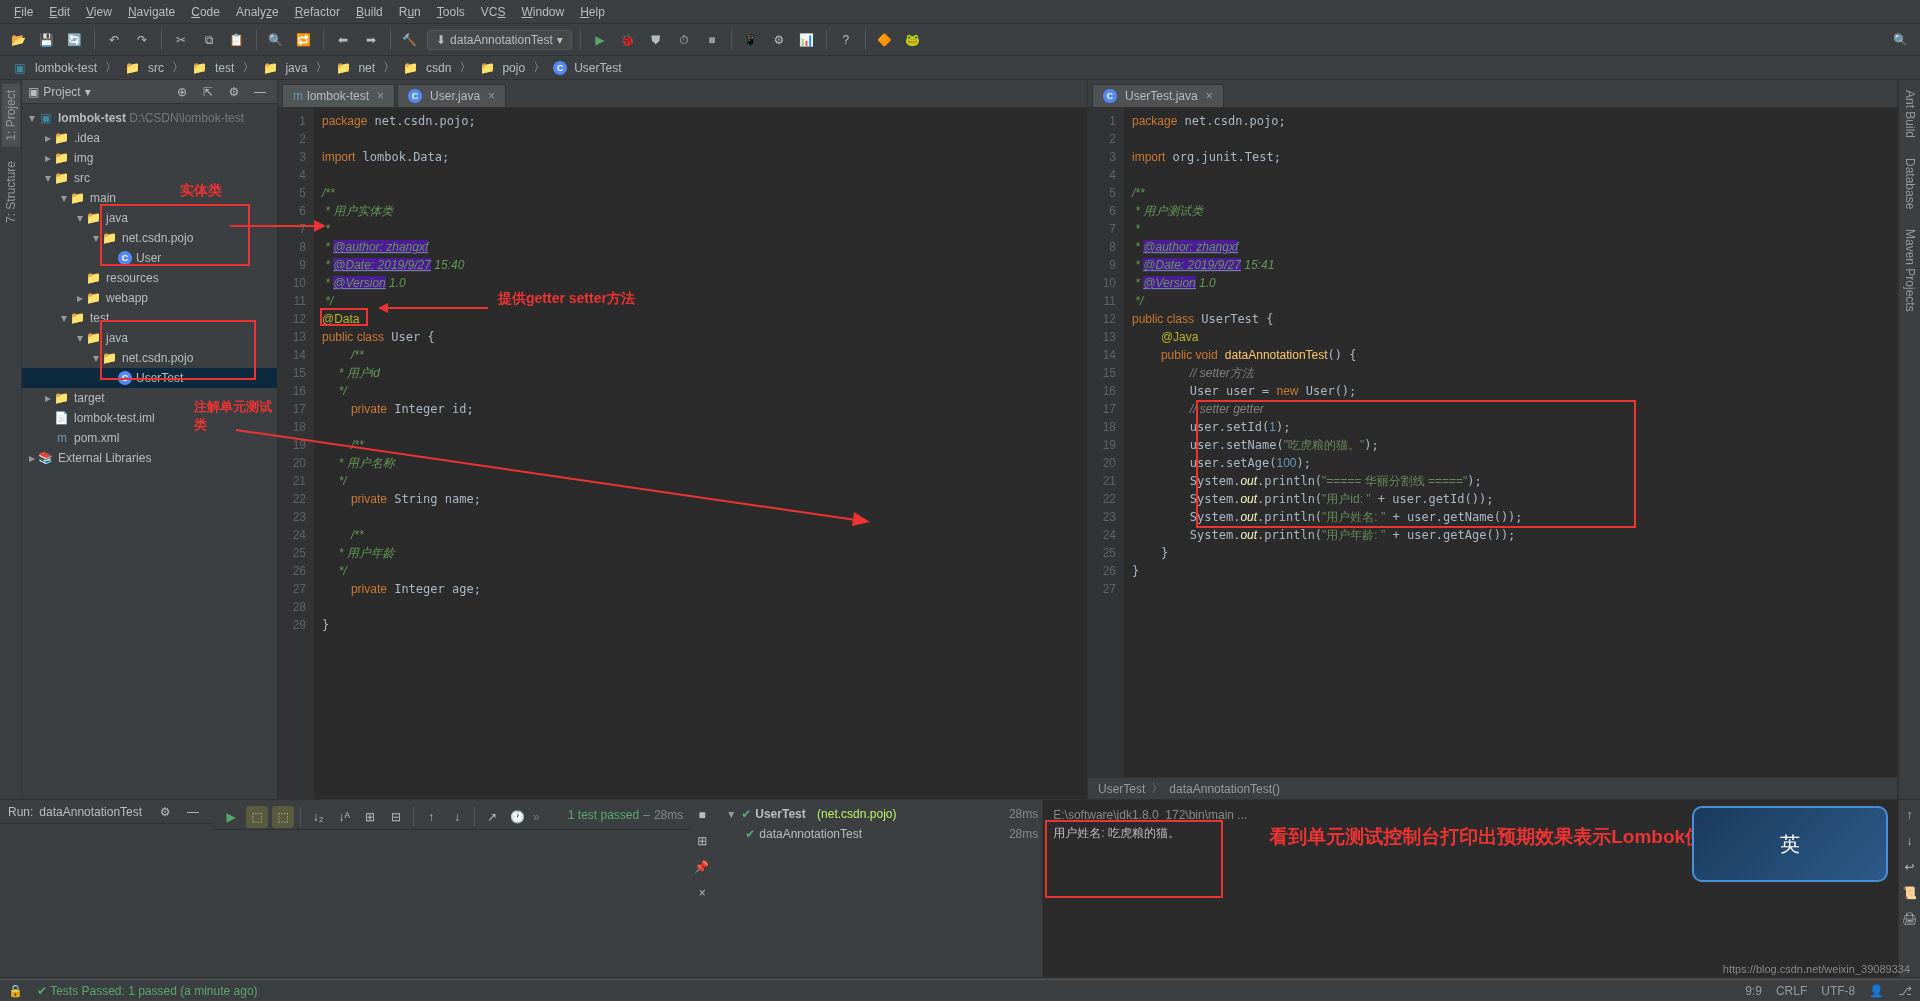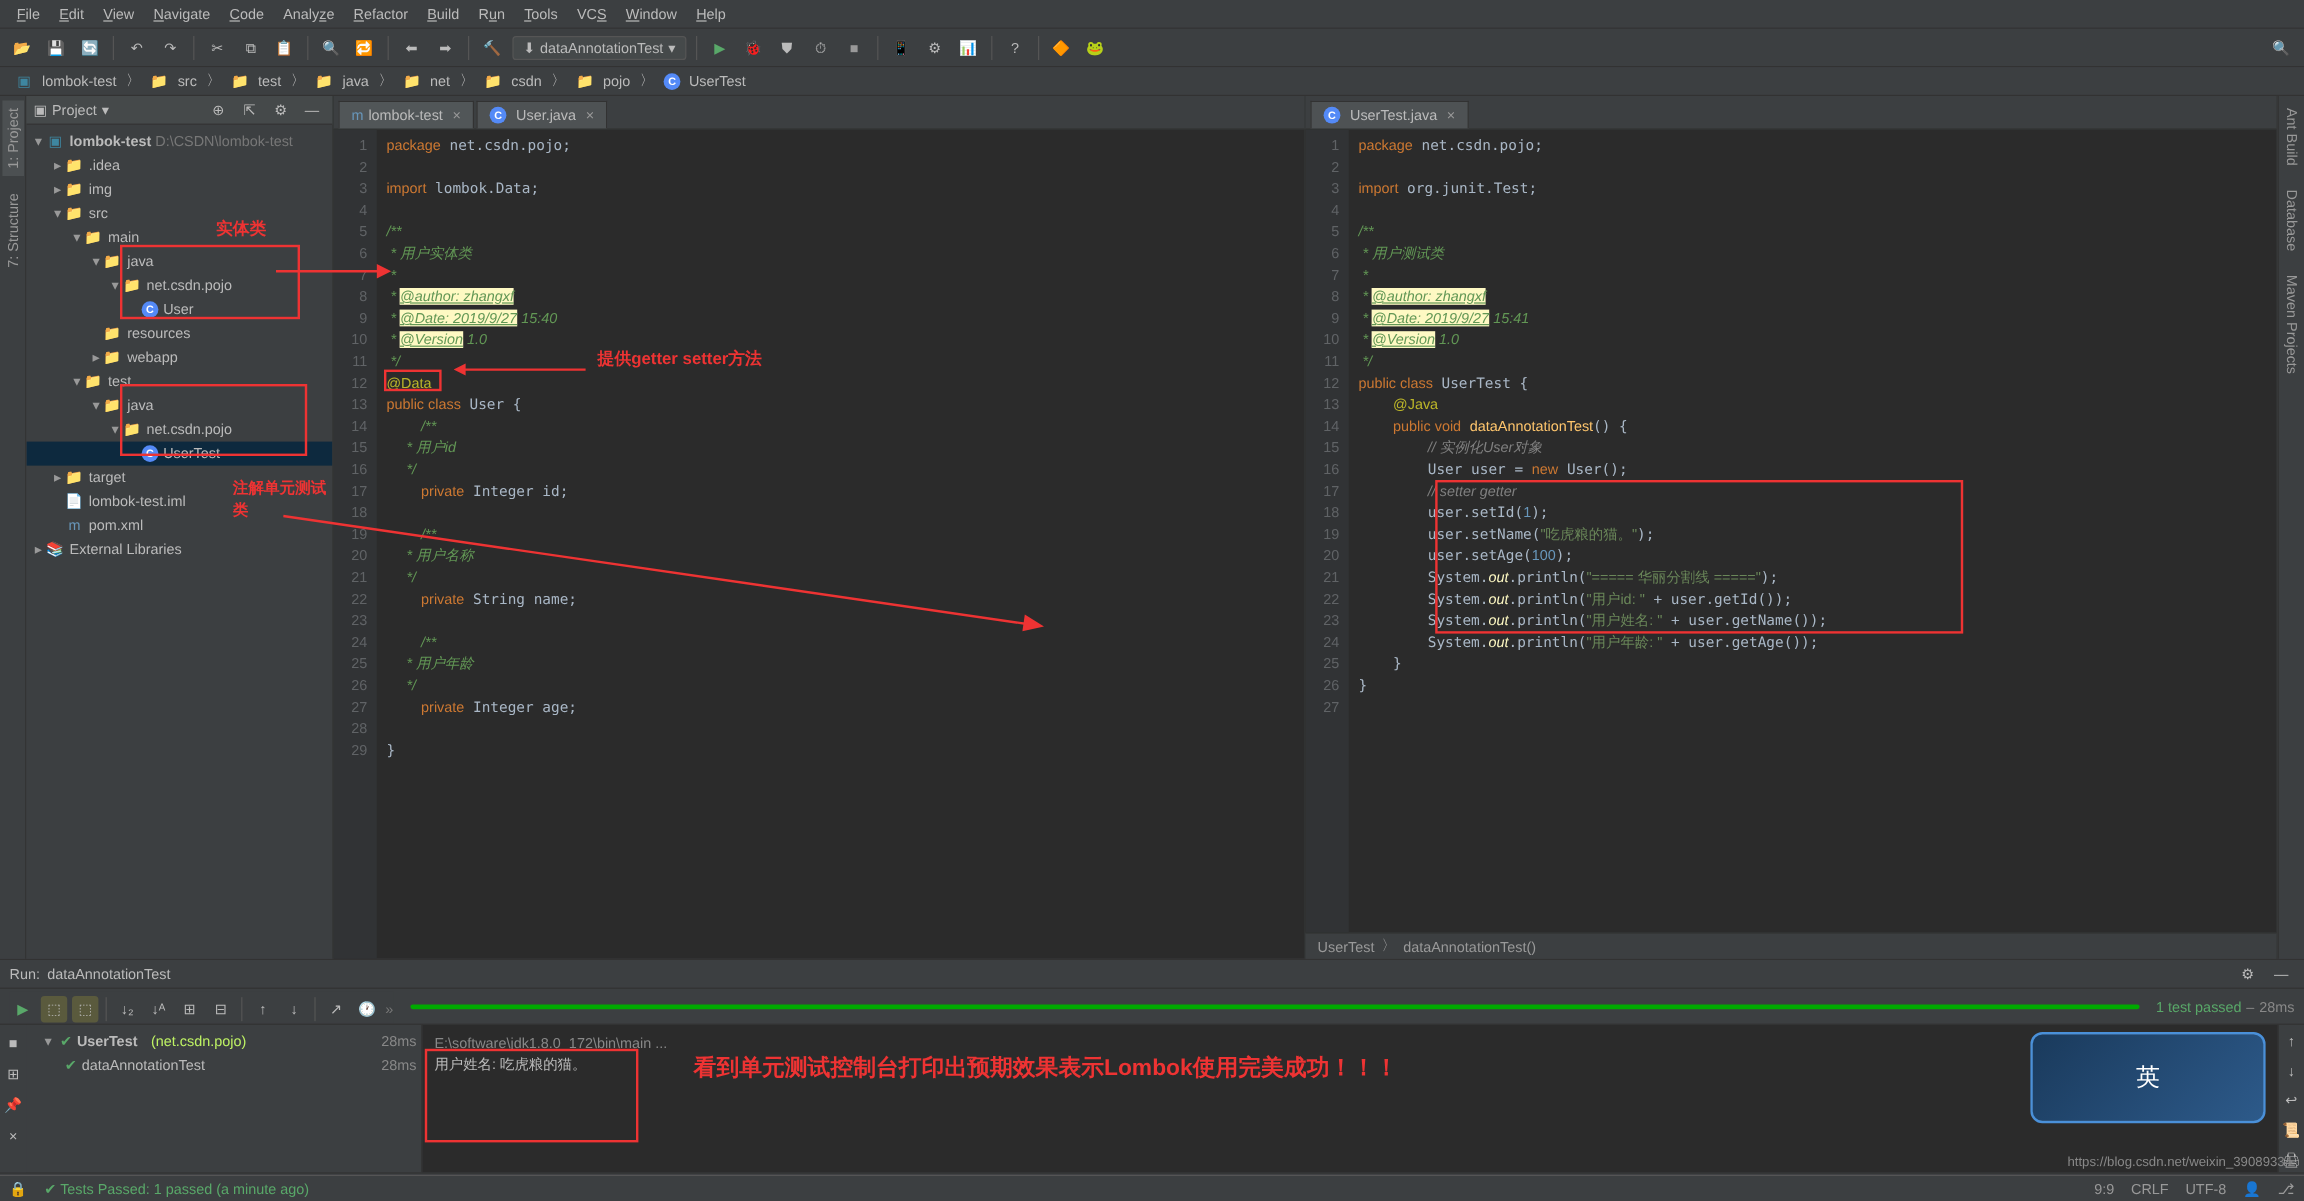--- a/index.html
+++ b/index.html
@@ -37,26 +37,26 @@
 .tab .x{color:#999;margin-left:4px}
 .code-area{flex:1;display:flex;background:#2b2b2b;overflow:hidden;position:relative}
 .gutter{background:#313335;color:#606366;padding:4px 8px 4px 4px;text-align:right;min-width:36px;font-family:Consolas,monospace;line-height:18px}
 .code{flex:1;padding:4px 8px;font-family:Consolas,monospace;line-height:18px;white-space:pre;color:#a9b7c6;overflow:auto}
 .kw{color:#cc7832}
 .str{color:#6a8759}
 .cmt{color:#808080;font-style:italic}
 .ann{color:#bbb529}
 .num{color:#6897bb}
 .doc{color:#629755;font-style:italic}
-.doctag{color:#629755;background:#fef9c3;font-style:italic;text-decoration:underline}
+.doctag{color:#629755;background:#4c1d95;font-style:italic;text-decoration:underline}
 .field{color:#fef9c3;font-style:italic}
 .method{color:#ffc66d}
 .breadcrumb2{height:22px;background:#3c3f41;border-top:1px solid #323232;display:flex;align-items:center;padding:0 10px;gap:6px;color:#999}
 .right-gutter{width:22px;background:#3c3f41;border-left:1px solid #323232;display:flex;flex-direction:column;align-items:center;padding-top:4px;gap:8px}
-.bottom-panel{height:178px;background:#3c3f41;border-top:1px solid #323232;display:flex;flex-direction:column}
+.bottom-panel{height:178px;background:#3c3f41;border-top:1px solid #323232;display:flex;flex-direction:row}
 .bp-header{height:24px;display:flex;align-items:center;padding:0 8px;gap:6px;border-bottom:1px solid #323232;background:#3c3f41}
 .bp-toolbar{height:30px;display:flex;align-items:center;padding:0 8px;gap:4px;border-bottom:1px solid #323232}
 .bp-body{flex:1;display:flex;overflow:hidden}
 .bp-left{width:22px;background:#3c3f41;display:flex;flex-direction:column;gap:4px;padding-top:4px;align-items:center}
 .test-tree{width:330px;border-right:1px solid #323232;padding:4px;overflow:auto}
 .test-row{display:flex;align-items:center;height:20px;padding-left:8px;gap:4px}
 .console{flex:1;background:#2b2b2b;padding:6px 10px;font-family:Consolas,monospace;line-height:18px;color:#bbb;position:relative}
 .statusbar{height:24px;background:#3c3f41;border-top:1px solid #323232;display:flex;align-items:center;padding:0 8px;gap:12px;justify-content:space-between}
 .red-box{position:absolute;border:2px solid #e33;pointer-events:none}
 .red-text{position:absolute;color:#e33;font-family:"Microsoft YaHei",sans-serif;font-weight:bold;pointer-events:none}
@@ -410,21 +410,21 @@
 <span class="doc">/**
  * 用户测试类
  *
  * <span class="doctag">@author: zhangxf</span>
  * <span class="doctag">@Date: 2019/9/27</span> 15:41
  * <span class="doctag">@Version</span> 1.0
  */</span>
 <span class="kw">public class</span> UserTest {
     <span class="ann">@Java</span>
     <span class="kw">public void</span> <span class="method">dataAnnotationTest</span>() {
-        <span class="cmt">// 实例化User对象</span>
+        <span class="cmt">// setter方法</span>
         User user = <span class="kw">new</span> User();
         <span class="cmt">// setter getter</span>
         user.setId(<span class="num">1</span>);
         user.setName(<span class="str">"吃虎粮的猫。"</span>);
         user.setAge(<span class="num">100</span>);
         System.<span class="field">out</span>.println(<span class="str">"===== 华丽分割线 ====="</span>);
         System.<span class="field">out</span>.println(<span class="str">"用户id: "</span> + user.getId());
         System.<span class="field">out</span>.println(<span class="str">"用户姓名: "</span> + user.getName());
         System.<span class="field">out</span>.println(<span class="str">"用户年龄: "</span> + user.getAge());
     }

